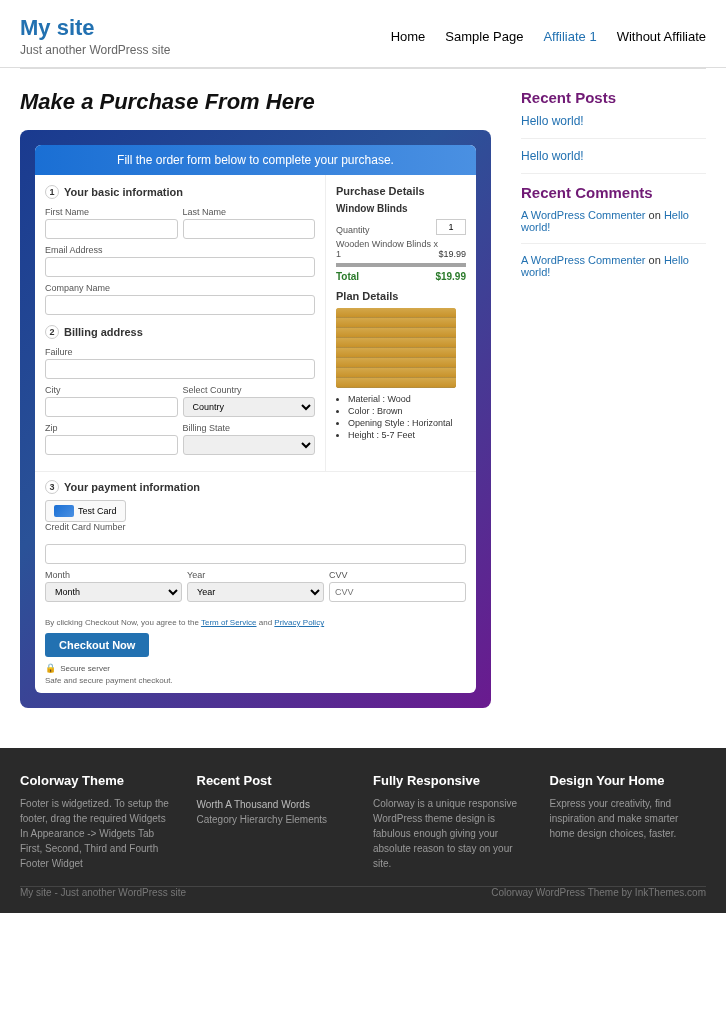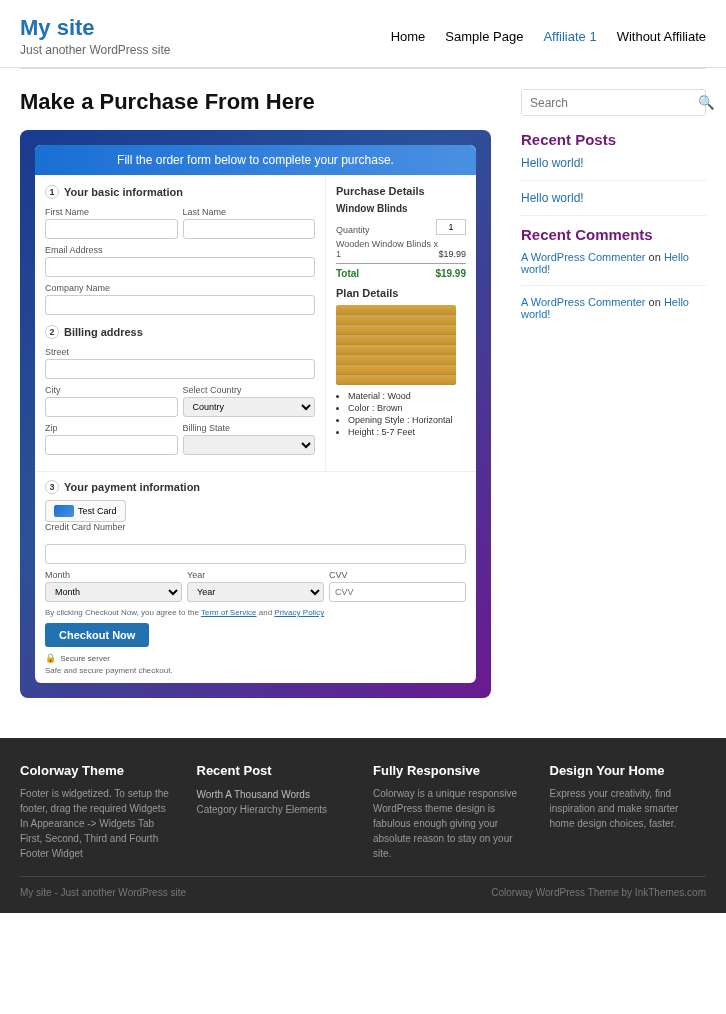--- a/index.html
+++ b/index.html
@@ -13,21 +13,21 @@
     .nav a { text-decoration: none; color: #000000; font-size: 13px; }
     .nav a.active { color: #2271b1; }
     .header-divider { border: none; border-top: 1px solid #ddd; margin: 0 20px; }
 
     
     .main-layout { display: flex; gap: 30px; padding: 20px 20px; }
     .content-area { flex: 1; }
     .sidebar { width: 185px; flex-shrink: 0; }
 
     
-    .page-title { font-size: 22px; font-weight: bold; color: #111; margin-bottom: 15px; }
+    .page-title { font-size: 22px; font-weight: bold; color: #111; margin-bottom: 15px; font-style: italic; }
 
     
     .purchase-card { background: linear-gradient(135deg, #1a3a8f 0%, #2a5298 40%, #6a1a8f 100%); border-radius: 8px; padding: 15px; }
     .purchase-card-inner { background: #fff; border-radius: 6px; padding: 0; }
     .form-header { background: linear-gradient(90deg, #1a6fd4, #4a90e2); color: #fff; text-align: center; padding: 8px; font-size: 12px; border-radius: 6px 6px 0 0; }
 
     .form-body { display: flex; gap: 0; }
     .form-left { flex: 1; padding: 10px; border-right: 1px solid #eee; }
     .form-right { width: 150px; padding: 10px; }
 
@@ -40,21 +40,21 @@
     .form-input { width: 100%; border: 1px solid #ccc; border-radius: 3px; padding: 3px 5px; font-size: 9px; height: 20px; }
     .form-select { width: 100%; border: 1px solid #ccc; border-radius: 3px; padding: 3px 5px; font-size: 9px; height: 20px; appearance: auto; }
 
     
     .purchase-details-title { font-size: 11px; font-weight: bold; color: #333; margin-bottom: 6px; }
     .product-name { font-size: 10px; font-weight: bold; color: #333; margin-bottom: 5px; }
     .detail-row { display: flex; justify-content: space-between; align-items: flex-end; margin-bottom: 4px; font-size: 9px; }
     .detail-label { color: #555; }
     .qty-input { width: 30px; border: 1px solid #ccc; padding: 2px; text-align: center; font-size: 9px; }
     .detail-price { color: #333; }
-    .total-row { display: flex; justify-content: space-between; border-top: 1px solid #a3a3a3; padding-top: 4px; margin-top: 4px; font-size: 10px; font-weight: bold; }
+    .total-row { display: flex; justify-content: space-between; border-top: 4px solid #a3a3a3; padding-top: 4px; margin-top: 4px; font-size: 10px; font-weight: bold; }
     .total-label { color: #2a7a2a; }
     .total-price { color: #2a7a2a; }
 
     
     .plan-details-section { margin-top: 8px; }
     .plan-title { font-size: 11px; font-weight: bold; color: #333; margin-bottom: 6px; }
     .product-image { width: 120px; height: 80px; background: linear-gradient(180deg, #d4a84b 0%, #c8922a 30%, #b8821a 60%, #a87210 100%); border-radius: 3px; margin-bottom: 6px; position: relative; overflow: hidden; }
     .blinds-lines { position: absolute; top: 0; left: 0; right: 0; bottom: 0; }
     .blind-slat { height: 10px; border-bottom: 1px solid rgba(0,0,0,0.15); background: linear-gradient(180deg, #d4a84b, #c8922a); }
     .plan-list { font-size: 9px; color: #333; padding-left: 12px; }
@@ -62,21 +62,21 @@
 
     
     .payment-section { padding: 8px 10px; border-top: 1px solid #eee; }
     .payment-title { font-size: 11px; font-weight: bold; color: #333; margin-bottom: 6px; display: flex; align-items: center; gap: 5px; }
     .card-btn { border: 1px solid #ccc; border-radius: 3px; padding: 4px 8px; font-size: 9px; cursor: pointer; display: inline-flex; align-items: center; gap: 4px; background: #f9f9f9; }
     .card-icon { width: 20px; height: 12px; background: linear-gradient(135deg, #1a6fd4, #4a90e2); border-radius: 2px; display: inline-block; }
     .test-card-numbers { font-size: 9px; color: #555; margin: 5px 0; }
     .test-card-numbers a { color: #2271b1; text-decoration: none; }
     .card-number-label { font-size: 9px; color: #555; margin-bottom: 12px; }
     .card-number-input { width: 100%; border: 1px solid #ccc; border-radius: 3px; padding: 3px 5px; font-size: 9px; height: 20px; margin-bottom: 6px; }
-    .payment-row { display: flex; gap: 5px; margin-bottom: 6px; }
+    .payment-row { display: flex; gap: 5px; margin-bottom: 16px; }
     .payment-field { flex: 1; }
     .agree-text { font-size: 8px; color: #666; margin-bottom: 6px; }
     .agree-text a { color: #2271b1; }
     .checkout-btn { background: #2271b1; color: #fff; border: none; border-radius: 3px; padding: 6px 14px; font-size: 11px; cursor: pointer; font-weight: bold; }
     .secure-badge { display: flex; align-items: center; gap: 4px; margin-top: 6px; font-size: 8px; color: #555; }
     .lock-icon { font-size: 9px; }
     .secure-text-small { font-size: 8px; color: #666; margin-top: 3px; }
 
     
     .search-box { display: flex; border: 1px solid #ddd; border-radius: 3px; margin-bottom: 15px; }
@@ -88,21 +88,21 @@
     .sidebar-divider { border: none; border-top: 1px solid #eee; margin: 10px 0; }
     .comment-item { margin-bottom: 8px; font-size: 11px; }
     .comment-item a { color: #2271b1; text-decoration: none; }
 
     
     .footer { background: #2a2a2a; color: #aaa; padding: 25px 20px 15px; margin-top: 20px; }
     .footer-grid { display: grid; grid-template-columns: repeat(4, 1fr); gap: 20px; margin-bottom: 15px; }
     .footer-section-title { font-size: 13px; font-weight: bold; color: #fff; margin-bottom: 8px; }
     .footer-text { font-size: 10px; color: #999; line-height: 1.5; }
     .footer-link { color: #bbb; text-decoration: none; font-size: 10px; }
-    .footer-bottom { border-top: 1px solid #444; padding-top: 10px; display: flex; justify-content: space-between; font-size: 10px; color: #777; }
+    .footer-bottom { border-top: 1px solid #444; padding-top: 0; display: flex; justify-content: space-between; font-size: 10px; color: #777; }
   </style>
 </head>
 <body>
 
 <header>
   <div class="header">
     <div>
       <div class="site-title">My site</div>
       <div class="site-tagline">Just another WordPress site</div>
     </div>
@@ -155,21 +155,21 @@
               <label class="form-label">Company Name</label>
               <input class="form-input" type="text" style="">
             </div>
 
             <div class="form-section-title">
               <span class="section-num">2</span>
               <span>Billing address</span>
             </div>
 
             <div class="form-group" style="margin-bottom:6px;">
-              <label class="form-label">Street</label>
+              <label class="form-label">Failure</label>
               <input class="form-input" type="text" style="">
             </div>
 
             <div class="form-row">
               <div class="form-group">
                 <label class="form-label">City</label>
                 <input class="form-input" type="text" style="">
               </div>
               <div class="form-group">
                 <label class="form-label">Select Country</label>
@@ -288,24 +288,20 @@
           </div>
           <div class="secure-text-small">Safe and secure payment checkout.</div>
         </div>
 
       </div>
     </div>
   </div>
 
   <div class="sidebar">
 
-    <div class="search-box">
-      <input class="search-input" type="text" placeholder="Search" style="">
-      <button class="search-btn">🔍</button>
-    </div>
 
     <div class="sidebar-section-title">Recent Posts</div>
     <a href="#" class="sidebar-link">Hello world!</a>
     <hr class="sidebar-divider">
     <a href="#" class="sidebar-link">Hello world!</a>
 
     <hr class="sidebar-divider">
 
     <div class="sidebar-section-title">Recent Comments</div>
 

